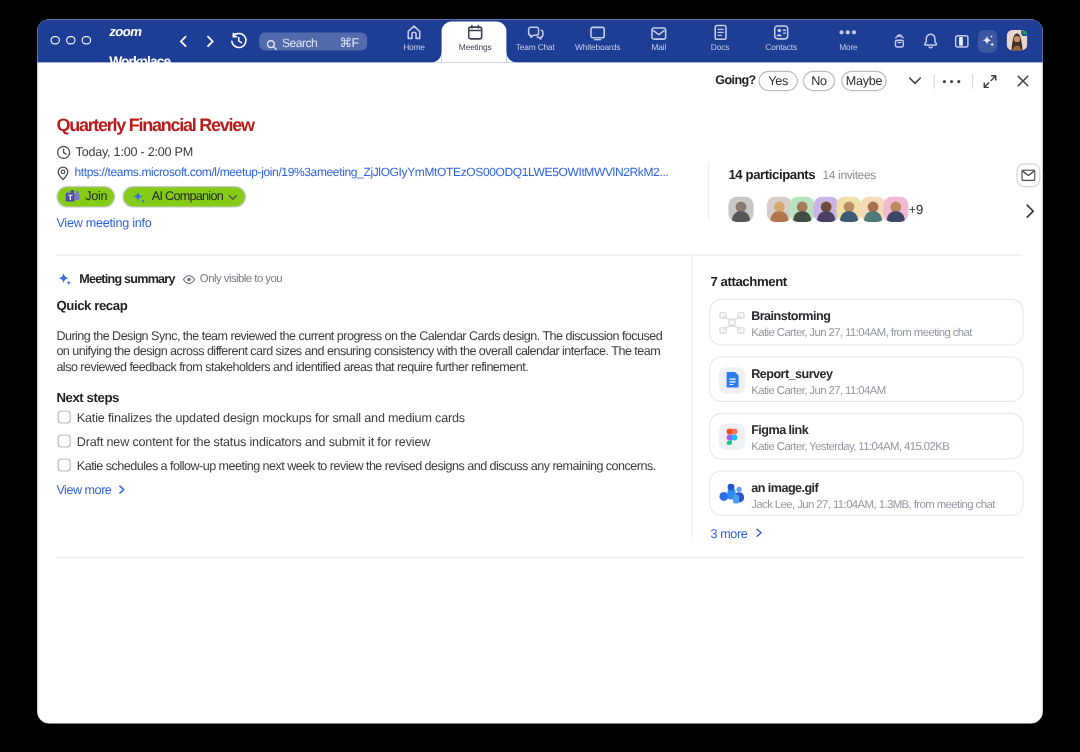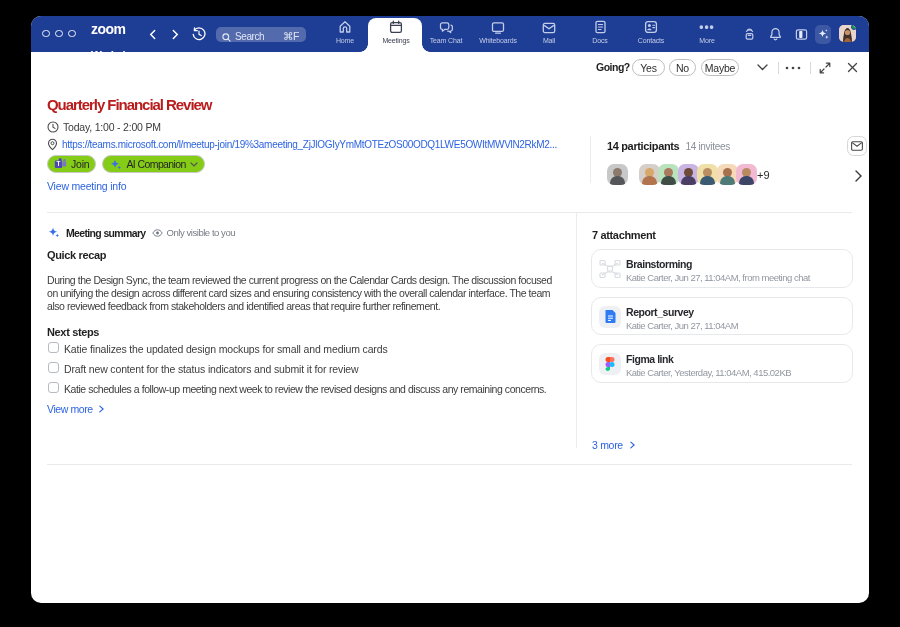--- a/index.html
+++ b/index.html
@@ -1,21 +1,21 @@
 <!DOCTYPE html>
 <html><head>
 <meta charset="utf-8">
 <style>
 * { margin:0; padding:0; box-sizing:border-box; }
 html,body { width:900px; height:627px; background:#000; font-family:"Liberation Sans",sans-serif; overflow:hidden; }
 #win { position:absolute; left:31px; top:16px; width:838px; height:587px; background:#fff; border-radius:10px; overflow:hidden; }
 #bar { position:absolute; top:0; left:0; right:0; height:36px; background:#1e3d94; }
 .tl { position:absolute; width:7.5px; height:7.5px; border:1.6px solid rgba(255,255,255,.92); border-radius:50%; top:13.5px; }
 #logo { position:absolute; left:60px; top:6px; color:#fff; line-height:1; }
-#logo .z { font-size:14px; font-weight:bold; letter-spacing:-.5px; }
+#logo .z { font-size:11px; font-weight:bold; letter-spacing:-.5px;font-style:italic; }
 #logo .w { font-size:11.5px; font-weight:bold; margin-top:14px; letter-spacing:-.8px; }
 .nav-ic { position:absolute; top:0; height:36px; display:flex; align-items:center; justify-content:center; }
 #search { position:absolute; left:185px; top:11px; width:90px; height:15px; background:rgba(255,255,255,.24); border-radius:5px; display:flex; align-items:flex-end; color:#dfe5f4; font-size:10px; letter-spacing:-.4px; }
 #search .mag { margin:0 4px 0 6px; }
 #search .kbd { position:absolute; right:7px; font-size:10.5px; color:#dfe5f4; }
 .tab { position:absolute; top:1px; height:35px; width:60px; display:flex; flex-direction:column; align-items:center; color:#c3cdea; }
 .tab .ic { height:13px; margin-top:4px; display:flex; align-items:flex-end; }
 .tab .lb { font-size:7px; margin-top:3px; letter-spacing:-.15px; }
 #tab-active { position:absolute; left:337px; top:2px; width:54px; height:34px; background:#fff; border-radius:8px 8px 0 0; }
 #tab-active::before { content:""; position:absolute; left:-8px; bottom:0; width:8px; height:8px; background:radial-gradient(circle 8px at 0 0, #1e3d94 7.5px, #fff 8px); }
@@ -355,17 +355,31 @@
           <path d="M0.5 2.5 A2.5 2.5 0 0 1 3 0 L5 0 L5 5 L3 5 A2.5 2.5 0 0 1 0.5 2.5 Z" fill="#f24e1e"></path>
           <path d="M5 0 L7 0 A2.5 2.5 0 0 1 7 5 L5 5 Z" fill="#ff7262"></path>
           <path d="M0.5 7.5 A2.5 2.5 0 0 1 3 5 L5 5 L5 10 L3 10 A2.5 2.5 0 0 1 0.5 7.5 Z" fill="#a259ff"></path>
           <circle cx="7" cy="7.5" r="2.5" fill="#1abcfe"></circle>
           <path d="M0.5 12.5 A2.5 2.5 0 0 1 3 10 L5 10 L5 12.5 A2.5 2.5 0 0 1 0.5 12.5 Z" fill="#0acf83"></path>
         </svg>
       </div>
   <div class="ct">Figma link</div>
   <div class="cs">Katie Carter, Yesterday, 11:04AM, 415.02KB</div>
 </div>
+<div class="card" style="top:375.5px">
+  <div class="cic">
+        <svg width="26" height="24" viewBox="0 0 26 24">
+          <circle cx="5" cy="14" r="4.4" fill="#2f6fe4"></circle>
+          <rect x="8.5" y="6" width="8" height="11" rx="3.5" fill="#2b8cf0"></rect>
+          <circle cx="20" cy="15" r="5" fill="#2456c8"></circle>
+          <rect x="14" y="12" width="6" height="9" rx="2.5" fill="#4a9cf5"></rect>
+          <circle cx="12" cy="4.8" r="3.4" fill="#2456c8"></circle>
+          <circle cx="20" cy="7" r="2.6" fill="#5aa6f7"></circle>
+        </svg>
+      </div>
+  <div class="ct">an image.gif</div>
+  <div class="cs">Jack Lee, Jun 27, 11:04AM, 1.3MB, from meeting chat</div>
+</div>
 <div class="more3">3 more <svg width="5" height="8" viewBox="0 0 6 9" style="margin-left:4px">
         <path d="M1 1 L5 4.5 L1 8" fill="none" stroke="#2d63e2" stroke-width="1.4" stroke-linecap="round"></path>
       </svg></div>
 <div class="hdiv" style="top:448px"></div>
 </div>
 
 </body></html>

